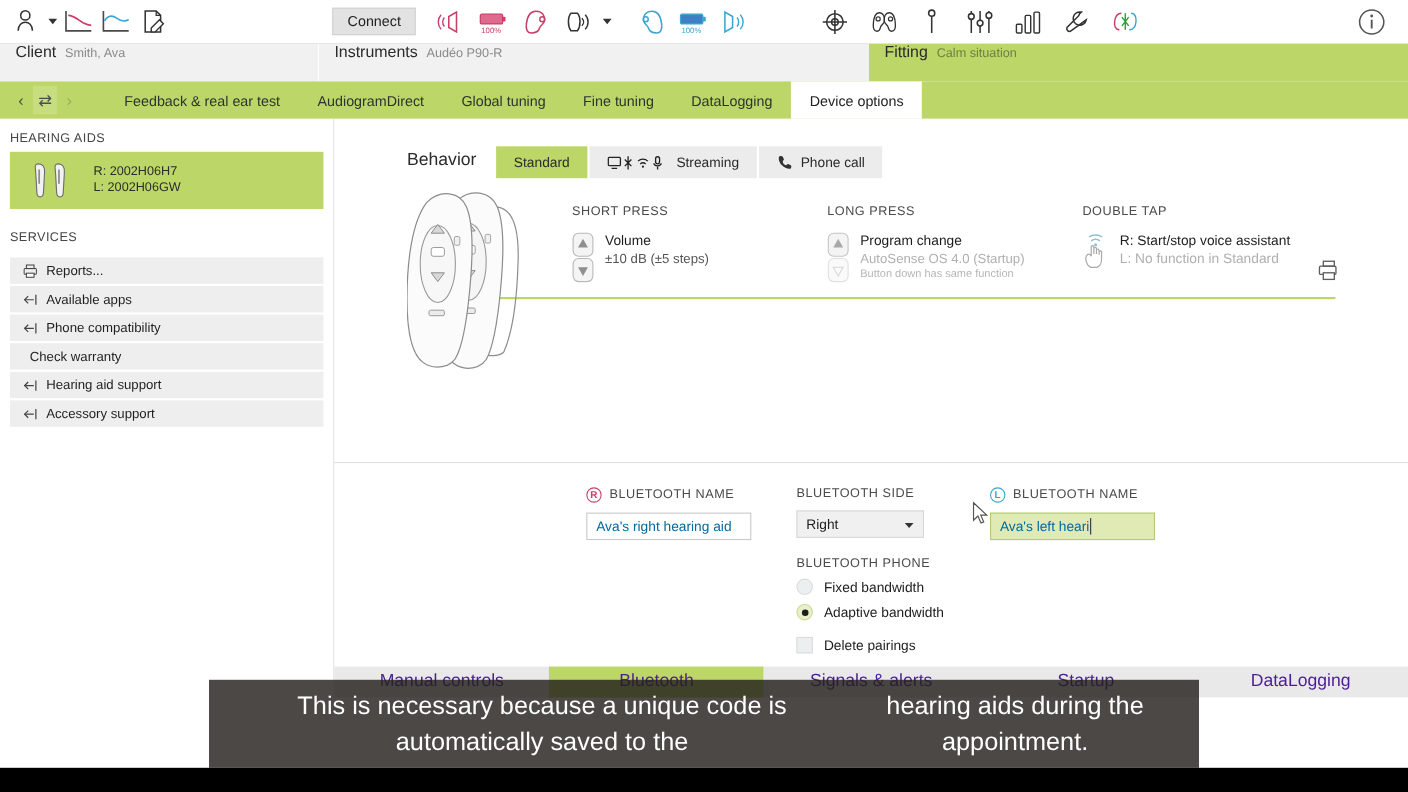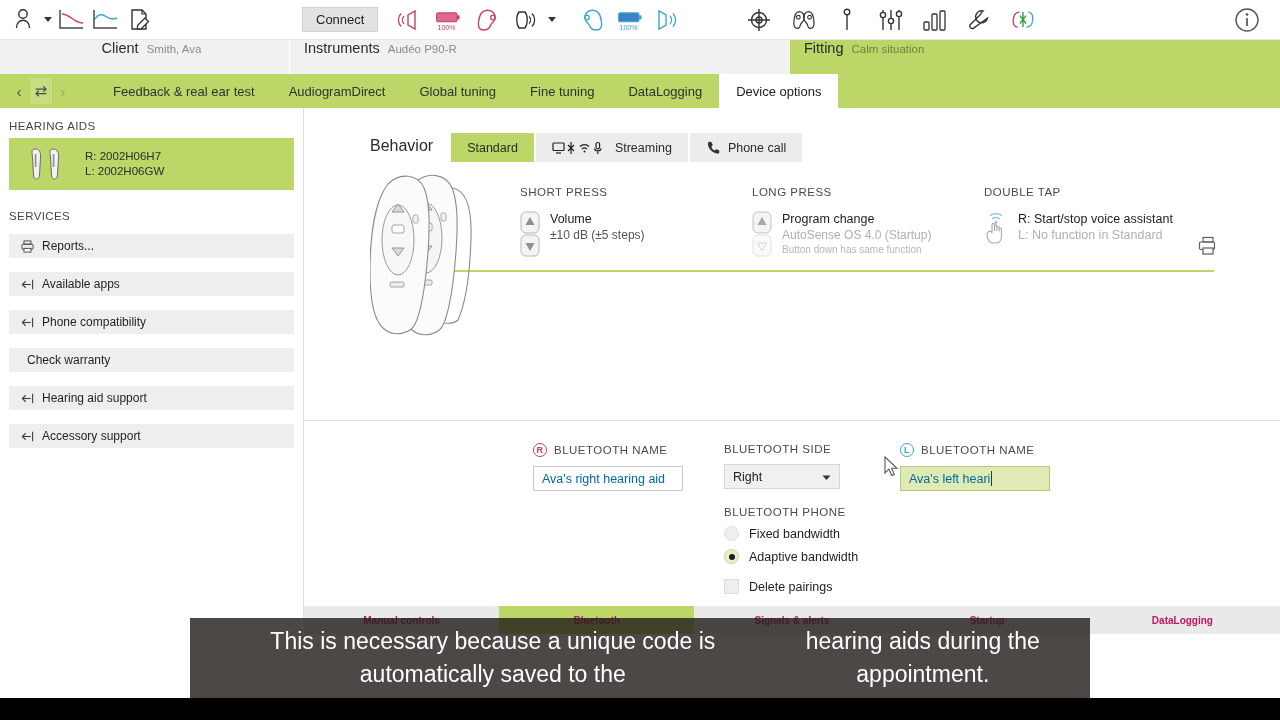--- a/index.html
+++ b/index.html
@@ -29,21 +29,21 @@
   }
   .batt-label { font-size:8px; fill:#c8406a; }
   .batt-label-b { font-size:8px; fill:#3aa6d0; }
   .caret-dn { width:0;height:0;border-left:4px solid transparent;border-right:4px solid transparent;border-top:5px solid #333; }
 
   
   .idbar { position:absolute; left:0; top:40px; width:1280px; height:34px; display:flex; }
   .idseg { height:34px; display:flex; align-items:baseline; padding-left:14px; gap:8px; }
   .idseg .k { font-size:14.5px; color:#2b2b2b; }
   .idseg .v { font-size:11.5px; color:#8b8b8b; }
-  .id-client { width:290px; background:#f1f1f1; border-right:1px solid #fff;justify-content:center; }
+  .id-client { width:290px; background:#f1f1f1; border-right:1px solid #fff; }
   .id-instr  { width:500px; background:#f1f1f1; }
   .id-fit    { flex:1; background:#bcd667; }
   .id-fit .v { color:#6f7f44; }
 
   
   .navbar { position:absolute; left:0; top:74px; width:1280px; height:34px; background:#bcd667; display:flex; align-items:stretch; }
   .navarrows { display:flex; align-items:center; padding-left:8px; gap:0px; }
   .navarrow { width:22px; height:26px; display:flex;align-items:center;justify-content:center; font-size:15px; color:#46504f; cursor:pointer; }
   .navarrow.sw { background:#c8dd80; }
   .navarrow.dim { color:#97a86f; }
@@ -52,21 +52,21 @@
     display:flex; align-items:center; padding:0 17px; font-size:13px; color:#2f3330;
     cursor:pointer; white-space:nowrap;
   }
   .navtab.active { background:#ffffff; color:#222; }
 
   
   .sidebar { position:absolute; left:0; top:108px; width:304px; height:512px; background:#fff; border-right:1px solid #dcdcdc; }
   .side-h { font-size:11.5px; color:#464646; letter-spacing:.4px; padding:12px 0 6px 9px; }
   .ha-card { margin:0 9px; background:#bcd667; height:52px; display:flex; align-items:center; gap:14px; padding-left:18px; cursor:pointer; }
   .ha-serials { font-size:11.5px; color:#2d2d2d; line-height:15px; }
-  .svc-list { margin:6px 9px 0 9px; display:flex; flex-direction:column; gap:14px; }
+  .svc-list { margin:6px 9px 0 9px; display:flex; flex-direction:column; gap:2px; }
   .svc {
     height:24px; background:#eeeeee; display:flex; align-items:center; gap:8px;
     padding-left:12px; font-size:12px; color:#1f1f1f; cursor:pointer;
   }
   .svc .no-ic { padding-left:6px; }
 
   
   .main { position:absolute; left:304px; top:108px; width:976px; height:512px; background:#fff; }
   .behavior-row { display:flex; align-items:flex-end; height:36px; margin:18px 0 0 66px; position:relative; }
   .behavior-lbl { font-size:16px; color:#2a2a2a; padding:0 18px 7px 0; }
@@ -110,21 +110,21 @@
     justify-content:space-between; cursor:pointer;
   }
   .radio-row { display:flex; align-items:center; gap:10px; margin-top:8px; cursor:pointer; font-size:12.5px; color:#1d1d1d; }
   .radio { width:15px; height:15px; border-radius:50%; background:#eceff0; border:1px solid #dcdcdc; flex:none; }
   .radio.sel { background:#e7f0cd; border:1px solid #cadb96; display:flex; align-items:center; justify-content:center; }
   .radio.sel::after { content:''; width:6px; height:6px; border-radius:50%; background:#1d1d1d; }
   .chkbox { width:15px; height:15px; background:#eceff0; border:1px solid #dcdcdc; flex:none; }
 
   
   .bottabs { position:absolute; left:304px; top:606px; width:976px; height:28px; background:#e9e9e9; display:flex; }
-  .bottab { flex:1; display:flex; align-items:center; justify-content:center; font-size:10px; color:#be185d; cursor:pointer;font-weight:bold; }
+  .bottab { flex:1; display:flex; align-items:center; justify-content:center; font-size:16px; color:#4c1d95; cursor:pointer; }
   .bottab.active { background:#bcd667; }
 
   
   .subs {
     position:absolute; left:190px; top:618px; width:900px; height:80px;
     background:rgba(35,32,28,0.82); display:flex; flex-direction:row;
     align-items:center; justify-content:center; padding:0 20px;
   }
   .subs div { color:#fff; font-size:23px; line-height:33px; text-align:center; }
   .blackbar { position:absolute; left:0; top:698px; width:1280px; height:22px; background:#000; }

